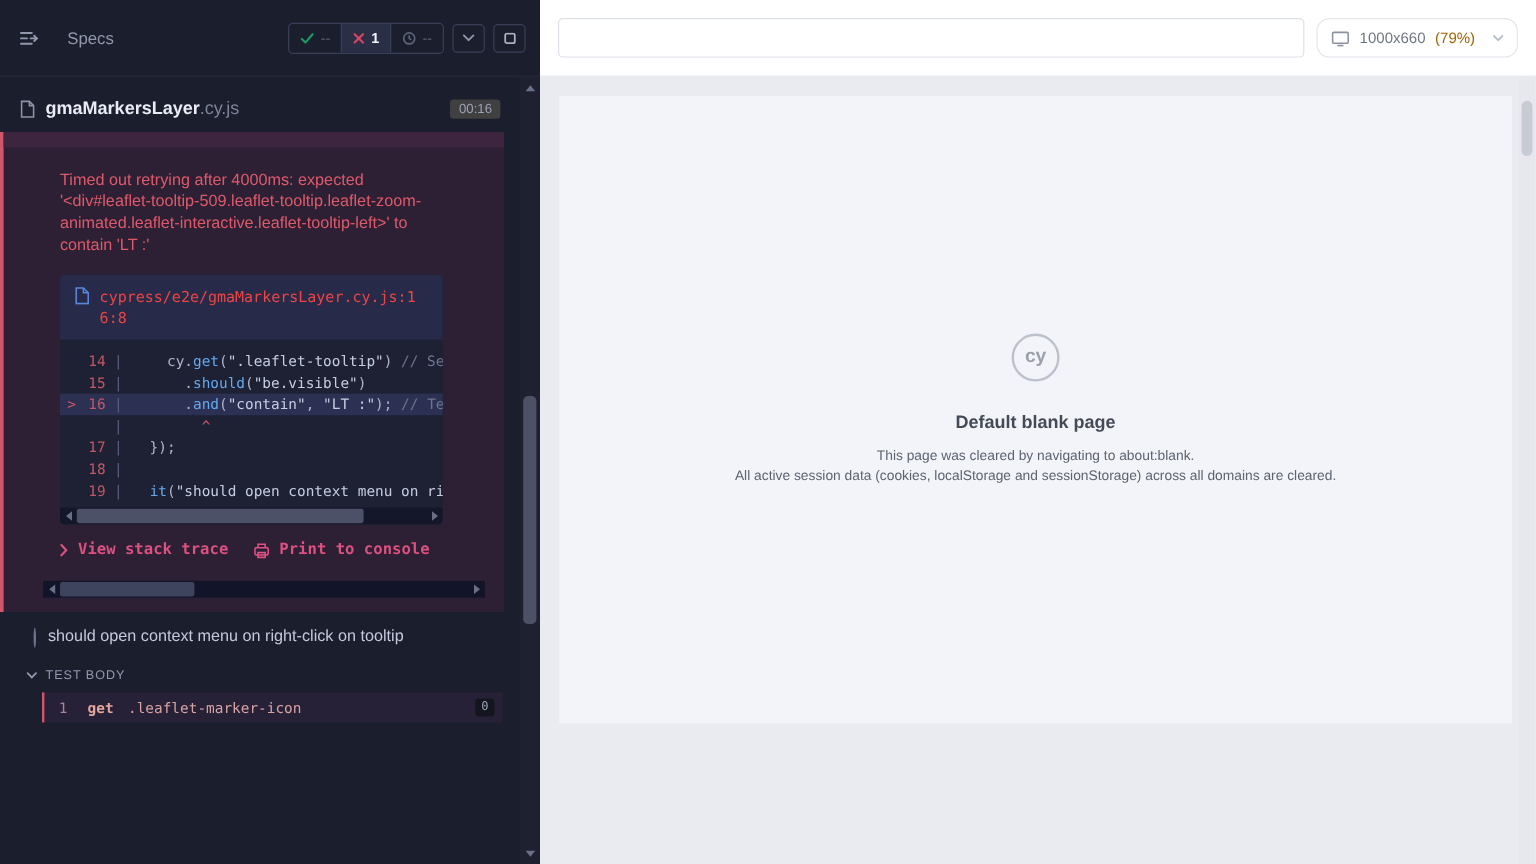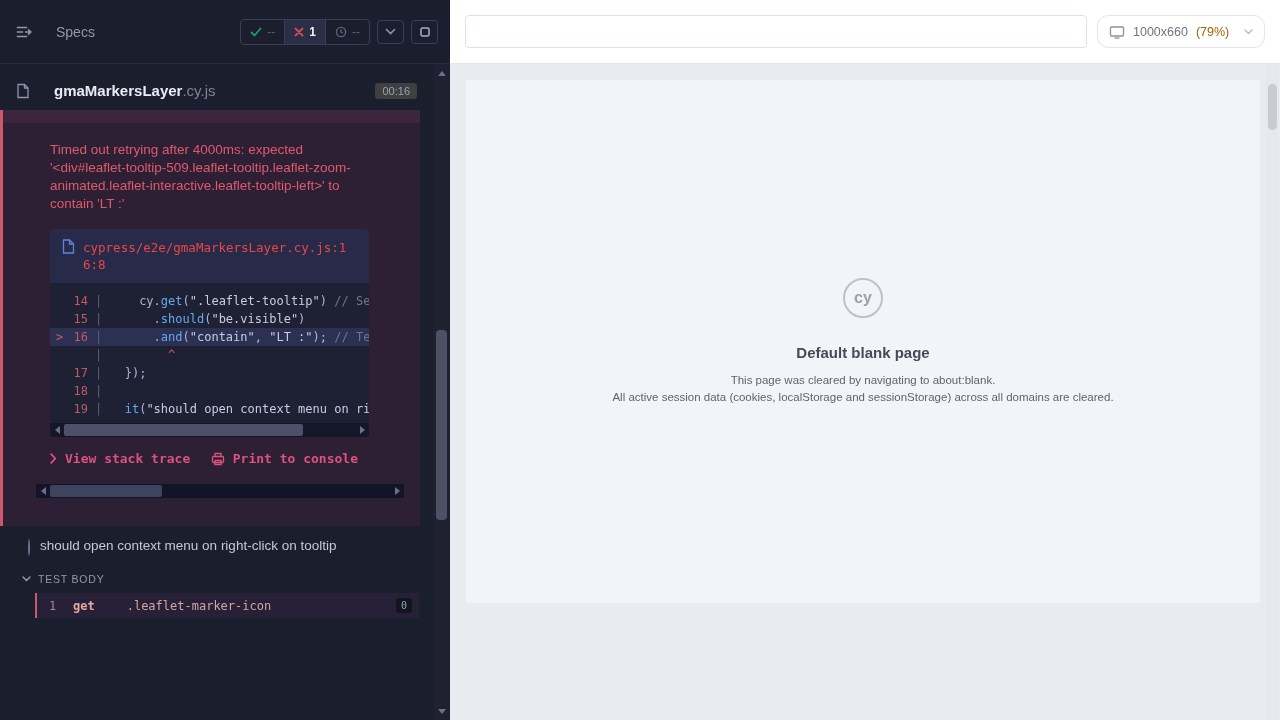--- a/index.html
+++ b/index.html
@@ -11,29 +11,29 @@
   .rep-header { position:absolute; top:0; left:0; width:450px; height:64px; border-bottom:1px solid #262a3b; display:flex; align-items:center; padding:0 12px 0 16px; }
   .specs-toggle { display:flex; align-items:center; gap:24px; color:#9298ac; font-size:14px; cursor:pointer; }
   .rep-controls { margin-left:auto; display:flex; align-items:center; gap:7px; }
   .stats { display:flex; border:1px solid #3a3f58; border-radius:4px; overflow:hidden; font-size:12px; color:#5d6378; }
   .stat { display:flex; align-items:center; gap:5px; padding:5px 9px; }
   .stat + .stat { border-left:1px solid #3a3f58; }
   .stat.failed { background:#2b2f45; }
   .stat.failed .num { color:#f3f4fa; font-weight:bold; }
   .icon-btn { width:27px; height:24px; border:1px solid #3a3f58; border-radius:4px; background:transparent; color:#8e94a8; display:flex; align-items:center; justify-content:center; cursor:pointer; }
 
-  .spec-row { position:absolute; top:71px; left:0; width:433px; height:39px; display:flex; align-items:center; padding:0 16px; gap:24px; }
+  .spec-row { position:absolute; top:71px; left:0; width:433px; height:39px; display:flex; align-items:center; padding:0 16px; gap:8px; }
   .spec-name { font-size:15px; color:#e9ebf5; font-weight:bold; }
   .spec-name .ext { color:#7d8398; font-weight:normal; }
   .duration { margin-left:auto; background:#404040; color:#9aa0b5; font-size:11px; padding:2px 7px; border-radius:3px; }
 
   .rep-content { position:absolute; top:110px; left:0; width:433px; bottom:0; overflow:hidden; }
 
   
-  .attempt { background:#2d2034; border-left:3px solid #d0566b; margin-right:13px; padding-bottom:22px; }
+  .attempt { background:#2d2034; border-left:3px solid #d0566b; margin-right:13px; padding-bottom:6px; }
   .attempt-strip { height:13px; background:#3d2540; }
   .err-msg { padding:18px 52px 16px 47px; color:#de5a6b; font-size:13.5px; line-height:18px; }
 
   .code-frame { margin:0 51px 14px 47px; background:#1e2134; border-radius:4px; overflow:hidden; }
   .cf-header { display:flex; gap:8px; padding:10px 12px; background:#272b49; align-items:flex-start; }
   .cf-file { color:#ef4444; font-family:"DejaVu Sans Mono", monospace; font-size:12.5px; line-height:17px; max-width:264px; word-break:break-all; }
   .cf-code { padding:9px 0 5px; font-family:"DejaVu Sans Mono", monospace; font-size:12px; line-height:18px; }
   .code-line { white-space:pre; padding:0 6px; }
   .code-line.hl { background:#2c3052; }
   .marker { color:#d0566b; display:inline-block; width:12px; }
@@ -56,21 +56,21 @@
   
   .test-row { display:flex; align-items:flex-start; gap:10px; padding:11px 18px 10px 28px; color:#c3c8dc; font-size:13.5px; line-height:18px; }
   .t-icon { flex:none; margin-top:2px; color:#6d7492; }
   .ring { width:12px; height:12px; border:1.5px solid currentColor; border-radius:50%; }
   .sq { width:11px; height:11px; border:1.5px solid currentColor; border-radius:2px; }
   .test-body-row { display:flex; align-items:center; gap:7px; padding:6px 16px 8px 22px; color:#9298ae; font-size:10.5px; letter-spacing:0.8px; cursor:pointer; }
 
   .command-row { margin:0 14px 4px 35px; background:#272138; border-left:2px solid #d0566b; display:flex; align-items:center; padding:5px 7px 5px 12px; font-family:"DejaVu Sans Mono", monospace; font-size:12px; min-height:25px; }
   .cmd-num { color:#a8848c; width:24px; flex:none; }
   .cmd-method { color:#e5a79b; font-weight:bold; margin-right:12px; }
-  .cmd-msg { color:#d7a4a3; flex:1; overflow:hidden; white-space:nowrap;margin-left:20px; }
+  .cmd-msg { color:#d7a4a3; flex:1; overflow:hidden; white-space:nowrap; }
   .cmd-badge { background:#14161f; color:#98a0b4; border-radius:3px; font-size:10px; padding:2px 5px; flex:none; }
 
   
   .rep-vscroll { position:absolute; right:0; top:64px; width:17px; bottom:0; background:#1f2130; }
   .sb-arrow { position:absolute; left:0; width:17px; height:14px; display:flex; align-items:center; justify-content:center; color:#6a7086; cursor:pointer; }
   .sb-arrow.up { top:2px; } .sb-arrow.down { bottom:2px; }
   .rep-vthumb { position:absolute; left:3px; right:3px; top:266px; height:190px; background:#4c5166; border-radius:4px; cursor:pointer; }
   .tri-up { width:0;height:0;border-left:4px solid transparent;border-right:4px solid transparent;border-bottom:5px solid currentColor; }
   .tri-down { width:0;height:0;border-left:4px solid transparent;border-right:4px solid transparent;border-top:5px solid currentColor; }
   .tri-left { width:0;height:0;border-top:4px solid transparent;border-bottom:4px solid transparent;border-right:5px solid currentColor; }

